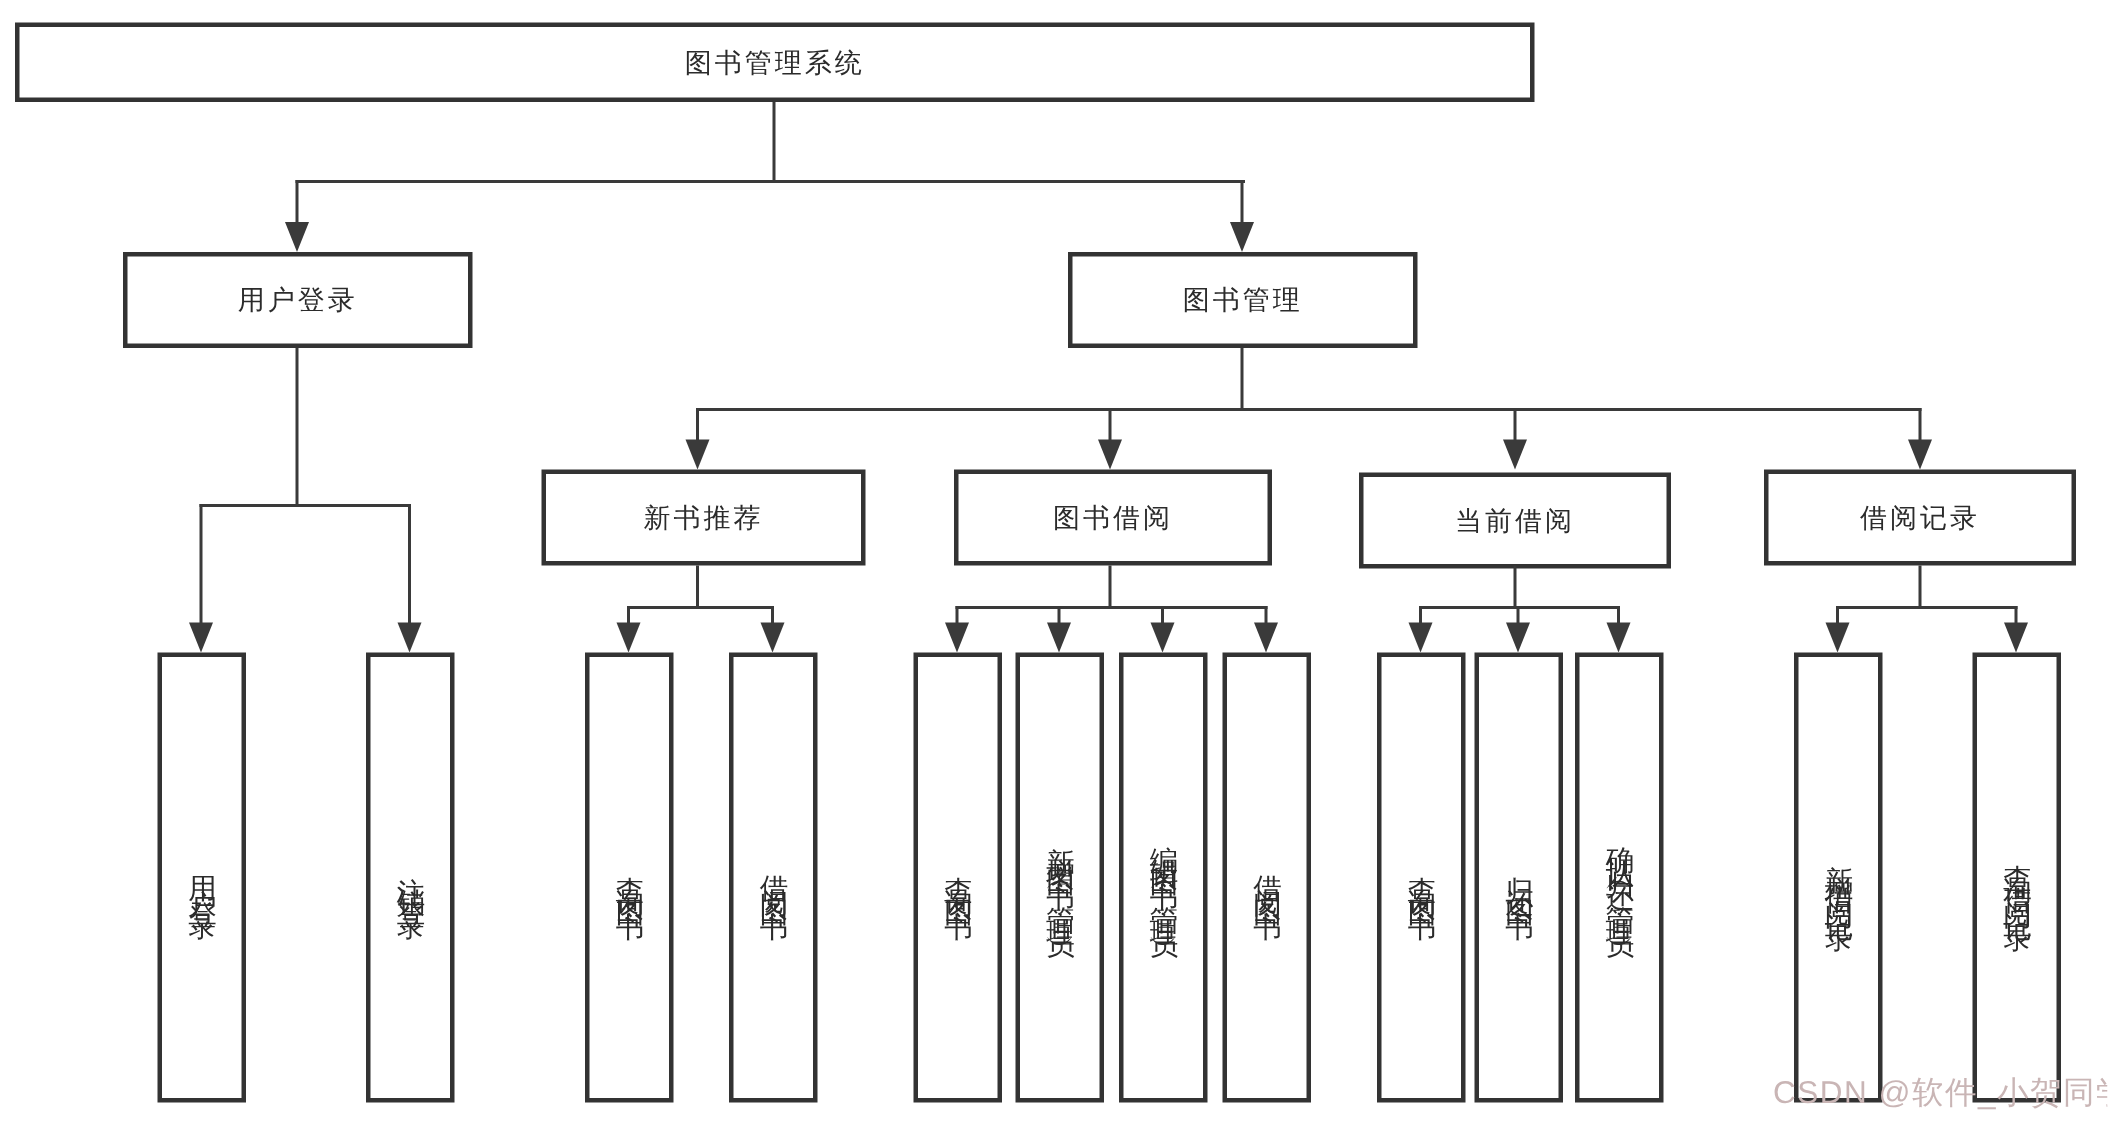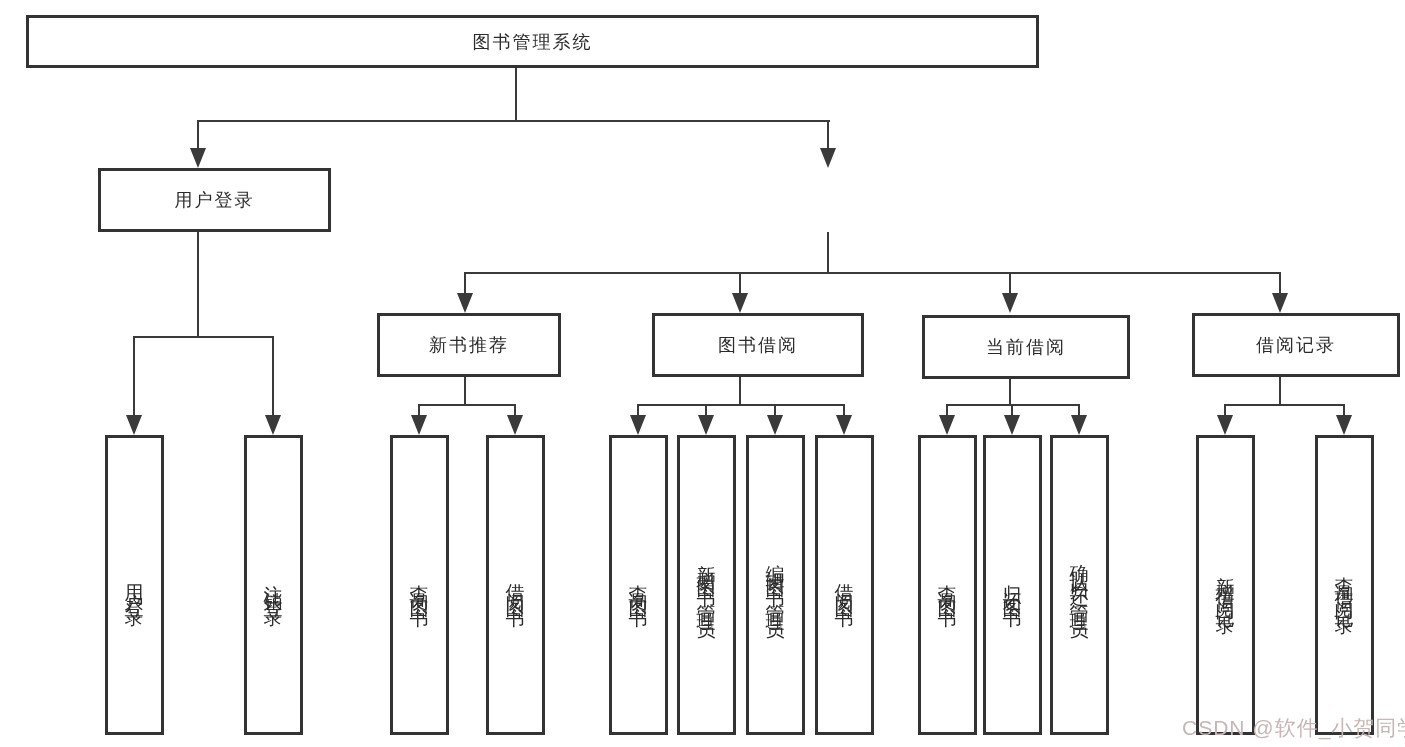--- a/index.html
+++ b/index.html
@@ -3,21 +3,21 @@
 <meta charset="utf-8">
 <style>
   html,body{margin:0;padding:0;background:#ffffff;}
   #canvas{
     position:relative;width:1405px;height:747px;background:#ffffff;overflow:hidden;
     font-family:"Liberation Sans","DejaVu Sans",sans-serif;color:#2b2b2b;
   }
   .box{
     position:absolute;box-sizing:border-box;border:3px solid #333333;background:#ffffff;
     display:flex;align-items:center;justify-content:center;
-    font-size:18px;letter-spacing:2px;color:#2b2b2b;margin-left:16px;
+    font-size:18px;letter-spacing:2px;color:#2b2b2b;
   }
   .vbox{
     position:absolute;box-sizing:border-box;border:3px solid #333333;background:#ffffff;
     display:flex;align-items:center;justify-content:center;
   }
   .vt{
     writing-mode:vertical-rl;text-orientation:mixed;
     font-size:19px;line-height:1;letter-spacing:8px;color:#2b2b2b;white-space:nowrap;
   }
   .cl{position:absolute;background:#3a3a3a;}
@@ -43,40 +43,43 @@
   <div class="cl" style="left:515px;top:68px;width:2px;height:53px"></div>
   <div class="cl" style="left:197px;top:120px;width:633px;height:2px"></div>
   <div class="cl" style="left:197px;top:120px;width:2px;height:32px"></div>
   <div class="ar" style="left:190px;top:148px"></div>
   <div class="cl" style="left:827px;top:120px;width:2px;height:32px"></div>
   <div class="ar" style="left:820px;top:148px"></div>
 
   <div class="box" style="left:82px;top:168px;width:233px;height:64px">
     <span>用户登录</span>
   </div>
+  <div class="box" style="left:712px;top:168px;width:233px;height:64px">
+    <span>图书管理</span>
+  </div>
 
   <div class="cl" style="left:197px;top:232px;width:2px;height:106px"></div>
   <div class="cl" style="left:133px;top:336px;width:141px;height:2px"></div>
   <div class="cl" style="left:133px;top:336px;width:2px;height:82px"></div>
   <div class="ar" style="left:126px;top:415px"></div>
   <div class="cl" style="left:272px;top:336px;width:2px;height:82px"></div>
   <div class="ar" style="left:265px;top:415px"></div>
 
   <div class="cl" style="left:827px;top:232px;width:2px;height:42px"></div>
   <div class="cl" style="left:464px;top:272px;width:817px;height:2px"></div>
   <div class="cl" style="left:464px;top:272px;width:2px;height:23px"></div>
   <div class="ar" style="left:457px;top:293px"></div>
   <div class="cl" style="left:739px;top:272px;width:2px;height:23px"></div>
   <div class="ar" style="left:732px;top:293px"></div>
   <div class="cl" style="left:1009px;top:272px;width:2px;height:23px"></div>
   <div class="ar" style="left:1002px;top:293px"></div>
   <div class="cl" style="left:1279px;top:272px;width:2px;height:23px"></div>
   <div class="ar" style="left:1272px;top:293px"></div>
 
-  <div class="box" style="left:361px;top:313px;width:184px;height:64px">
+  <div class="box" style="left:361px;top:313px;width:216px;height:64px">
     <span>新书推荐</span>
   </div>
   <div class="box" style="left:636px;top:313px;width:212px;height:64px">
     <span>图书借阅</span>
   </div>
   <div class="box" style="left:906px;top:315px;width:208px;height:64px">
     <span>当前借阅</span>
   </div>
   <div class="box" style="left:1176px;top:313px;width:208px;height:64px">
     <span>借阅记录</span>

